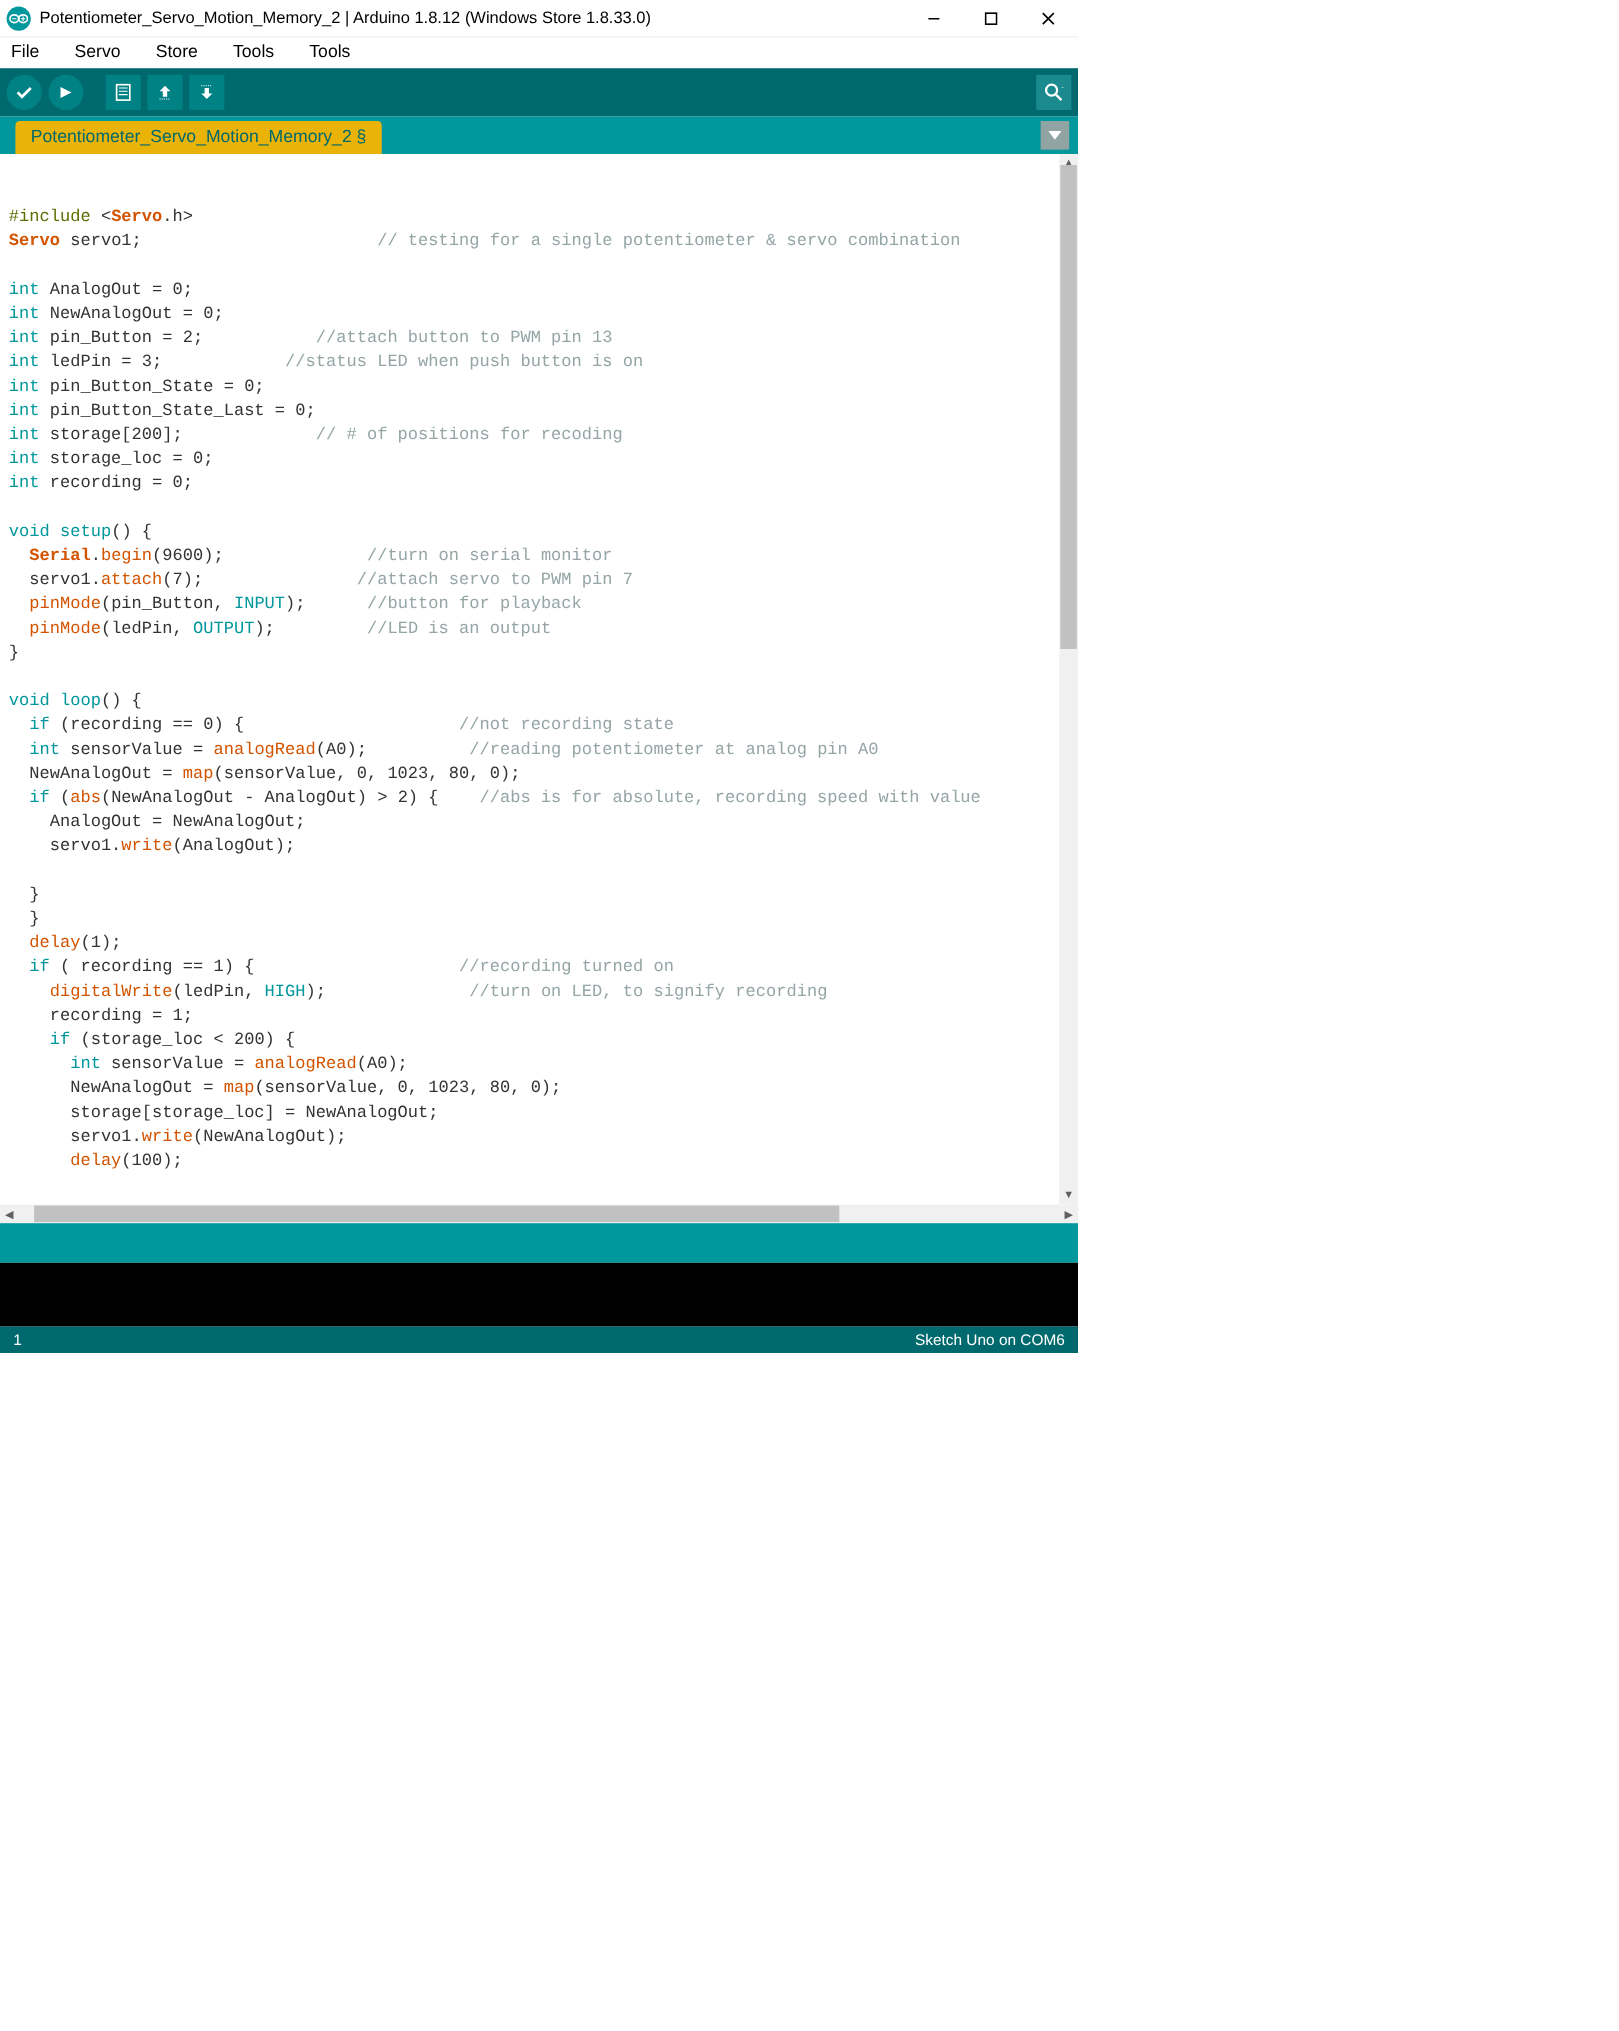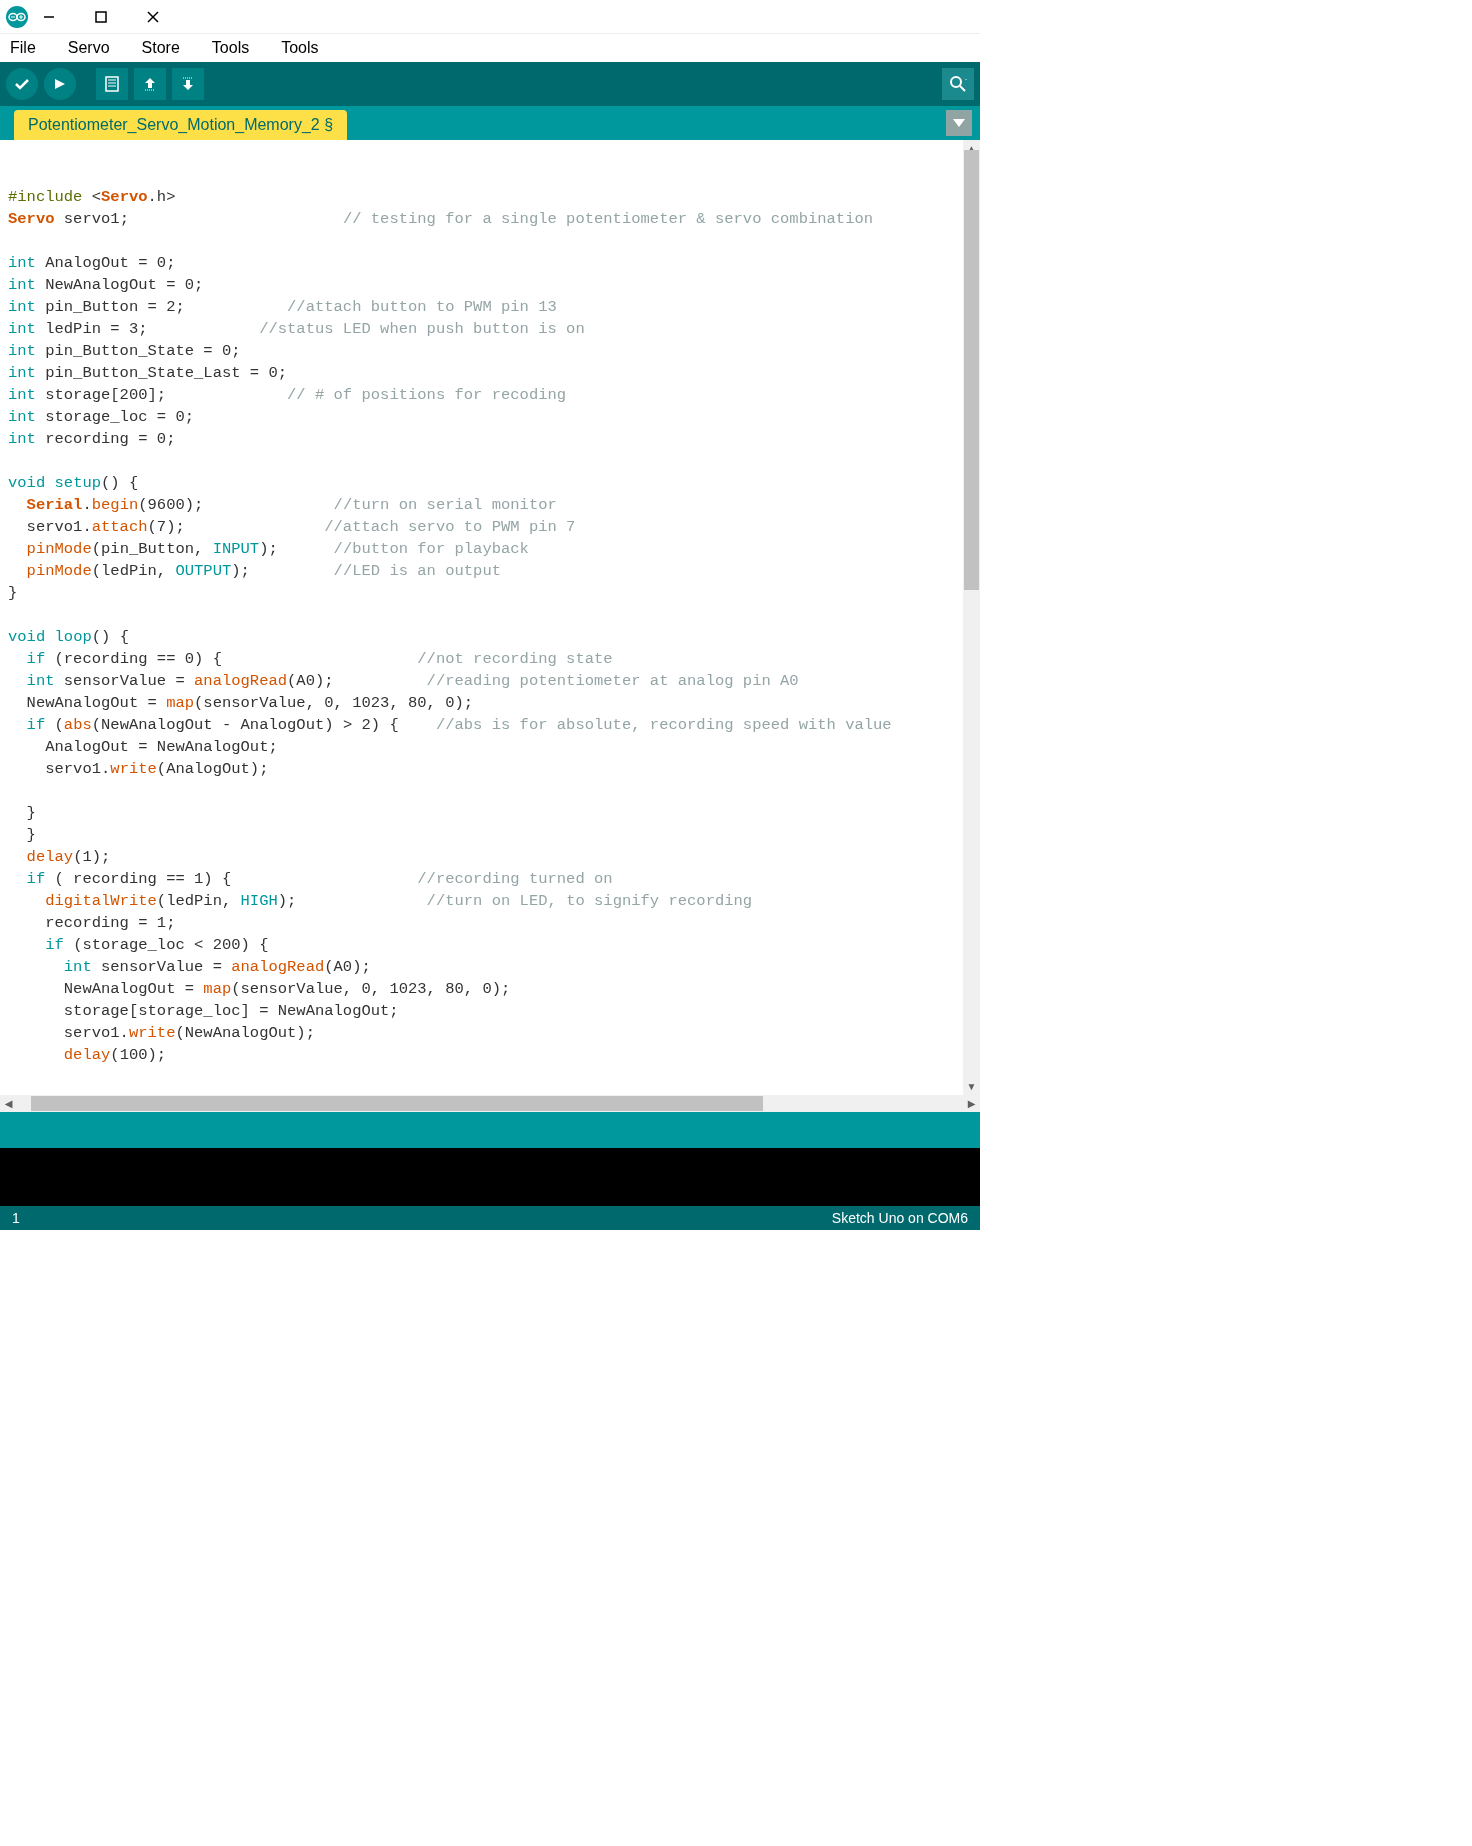--- a/index.html
+++ b/index.html
@@ -48,21 +48,21 @@
     width: 32px; height: 32px; background: #008184;
     display:flex; align-items:center; justify-content:center;
   }
   .tool-spacer { flex: 1; }
   .tab-strip {
     height: 34px; background: #00979d;
     display: flex; align-items: flex-end; padding-left: 14px;
     position: relative;
   }
   .tab {
-    background: #fde047; color: #00696d; font-size: 16px;
+    background: #eab308; color: #00696d; font-size: 16px;
     padding: 6px 14px; border-top-left-radius: 4px; border-top-right-radius: 4px;
   }
   .tab-menu {
     position: absolute; right: 8px; top: 4px;
     width: 26px; height: 26px; background: #90a4a3;
     display:flex; align-items:center; justify-content:center;
   }
   .editor-wrap { flex: 1; display: flex; background: #fff; overflow: hidden; }
   .editor {
     flex: 1; padding: 4px 4px 4px 8px;
@@ -102,20 +102,21 @@
     <svg viewBox="0 0 36 20">
         <g fill="none" stroke="#fff" stroke-width="3">
           <ellipse cx="10" cy="10" rx="8" ry="7"></ellipse>
           <ellipse cx="26" cy="10" rx="8" ry="7"></ellipse>
         </g>
         <line x1="6" y1="10" x2="14" y2="10" stroke="#fff" stroke-width="2"></line>
         <line x1="22" y1="10" x2="30" y2="10" stroke="#fff" stroke-width="2"></line>
         <line x1="26" y1="6" x2="26" y2="14" stroke="#fff" stroke-width="2"></line>
       </svg>
   </div>
+  <div class="title-text">Potentiometer_Servo_Motion_Memory_2 | Arduino 1.8.12 (Windows Store 1.8.33.0)</div>
   <div class="win-controls">
     <div class="win-btn">
         <svg width="12" height="12">
           <line x1="1" y1="6" x2="11" y2="6" stroke="#000" stroke-width="1.5"></line>
         </svg>
       </div>
     <div class="win-btn">
         <svg width="12" height="12">
           <rect x="1" y="1" width="10" height="10" fill="none" stroke="#000" stroke-width="1.5"></rect>
         </svg>

